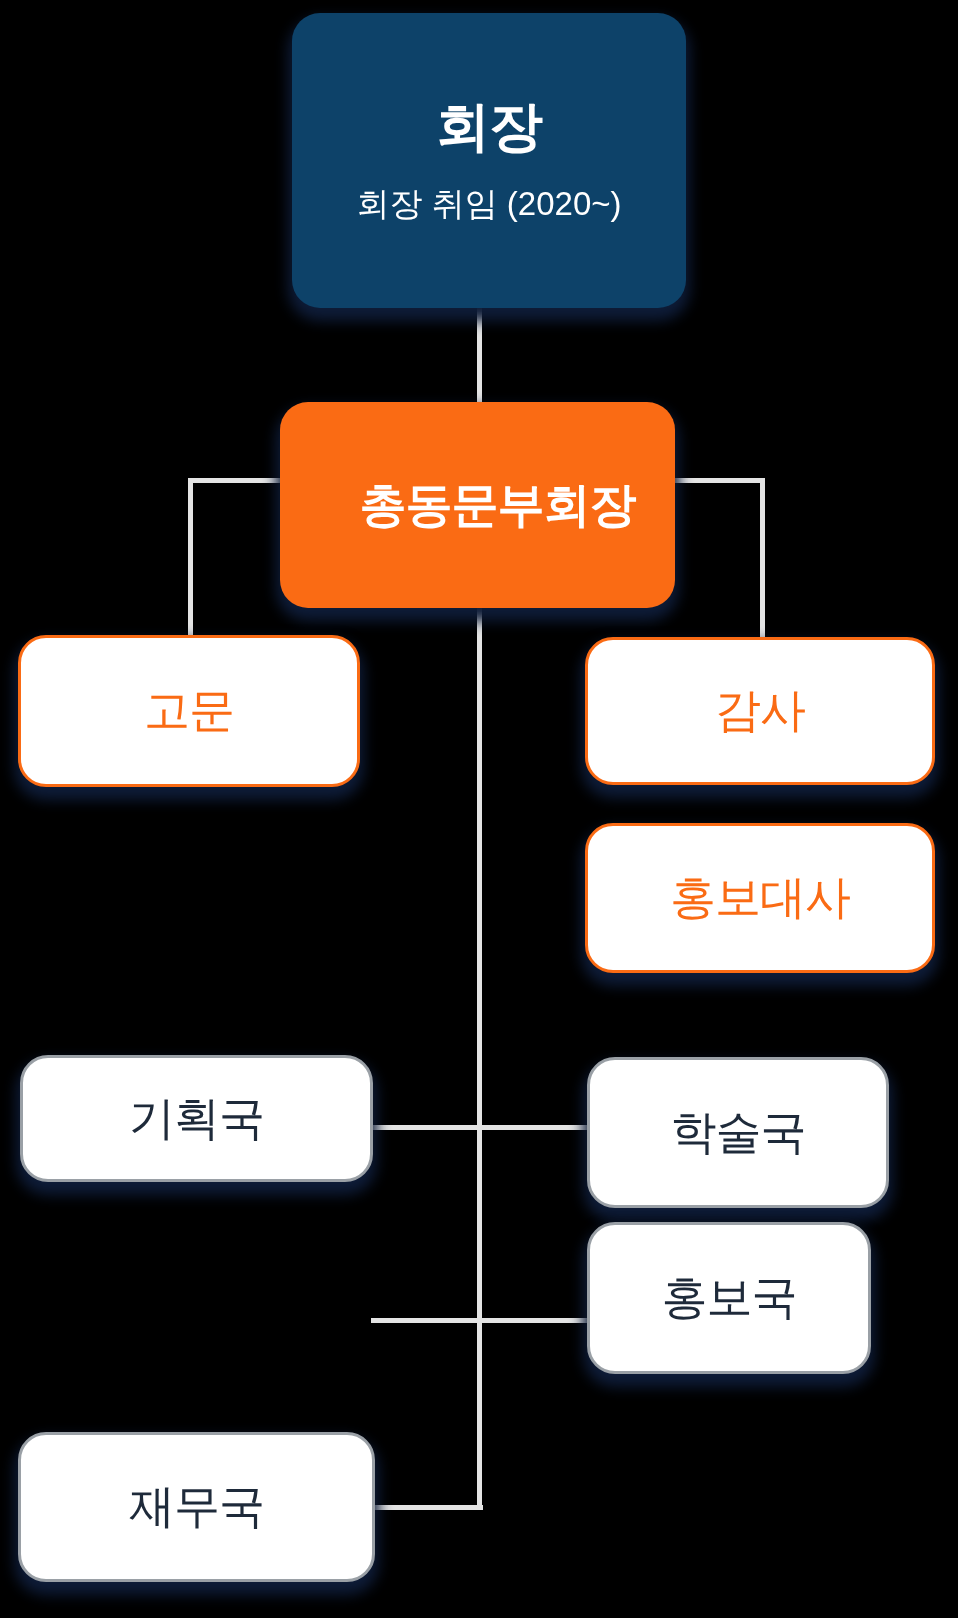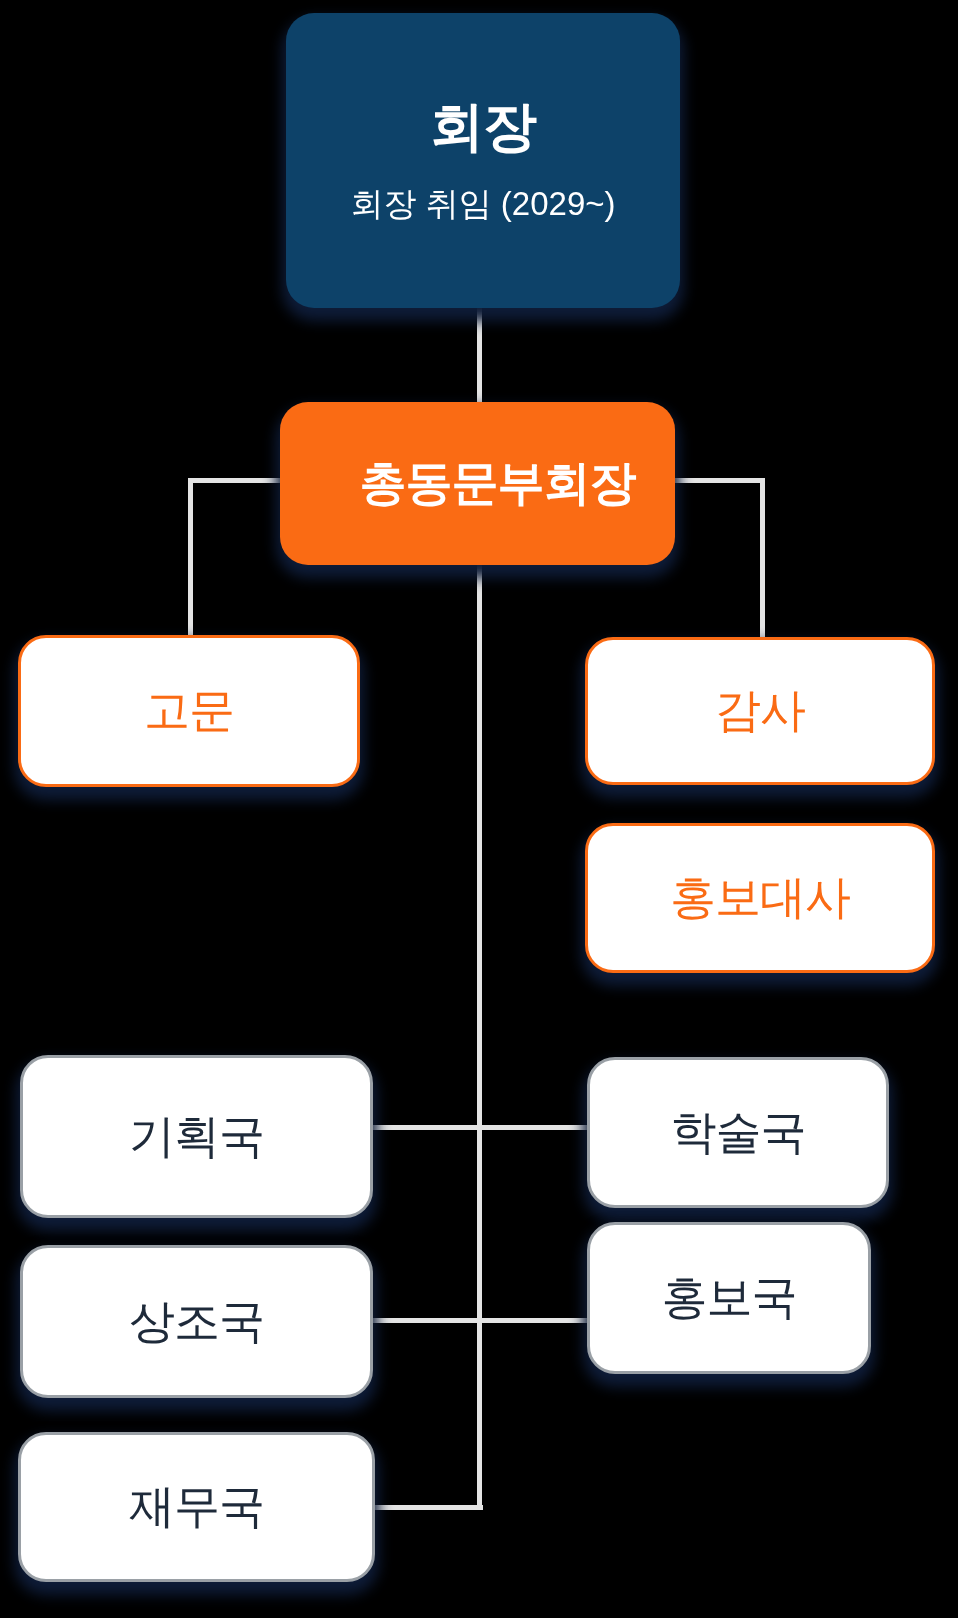--- a/index.html
+++ b/index.html
@@ -84,54 +84,51 @@
   <div class="line" style="left:477px; top:305px; width:5px; height:100px;"></div>
   <div class="line" style="left:477px; top:560px; width:5px; height:950px;"></div>
   <div class="line" style="left:188px; top:478px; width:94px; height:5px;"></div>
   <div class="line" style="left:188px; top:478px; width:5px; height:160px;"></div>
   <div class="line" style="left:673px; top:478px; width:92px; height:5px;"></div>
   <div class="line" style="left:760px; top:478px; width:5px; height:162px;"></div>
   <div class="line" style="left:371px; top:1125px; width:218px; height:5px;"></div>
   <div class="line" style="left:371px; top:1318px; width:218px; height:5px;"></div>
   <div class="line" style="left:373px; top:1505px; width:110px; height:5px;"></div>
 
-  <div class="box box-blue" style="left:286px; top:13px; width:394px; height:295px;">
+  <div class="box box-blue" style="left:292px; top:13px; width:394px; height:295px;">
     <div class="box-title">회장</div>
     <div class="box-subtitle">
-      <div>회장 취임 (2029~)</div>
+      <div>회장 취임 (2020~)</div>
     </div>
   </div>
 
-  <div class="box box-orange" style="left:280px; top:402px; width:395px; height:163px;padding-left:40px;">
+  <div class="box box-orange" style="left:280px; top:402px; width:395px; height:206px;padding-left:40px;">
     <div class="label-bold">총동문부회장</div>
   </div>
 
   <div class="box box-outline-orange" style="left:18px; top:635px; width:342px; height:152px;">
     <div class="label-medium">고문</div>
   </div>
 
   <div class="box box-outline-orange" style="left:585px; top:637px; width:350px; height:148px;">
     <div class="label-medium">감사</div>
   </div>
 
   <div class="box box-outline-orange" style="left:585px; top:823px; width:350px; height:150px;">
     <div class="label-medium">홍보대사</div>
   </div>
 
-  <div class="box box-outline-gray" style="left:20px; top:1055px; width:353px; height:163px;">
+  <div class="box box-outline-gray" style="left:20px; top:1055px; width:353px; height:127px;">
     <div class="label-medium">기획국</div>
   </div>
 
   <div class="box box-outline-gray" style="left:587px; top:1057px; width:302px; height:151px;">
     <div class="label-medium">학술국</div>
   </div>
 
-  <div class="box box-outline-gray" style="left:20px; top:1245px; width:353px; height:153px;">
-    <div class="label-medium">상조국</div>
-  </div>
 
   <div class="box box-outline-gray" style="left:587px; top:1222px; width:284px; height:152px;">
     <div class="label-medium">홍보국</div>
   </div>
 
   <div class="box box-outline-gray" style="left:18px; top:1432px; width:357px; height:150px;">
     <div class="label-medium">재무국</div>
   </div>
 
 </div>

